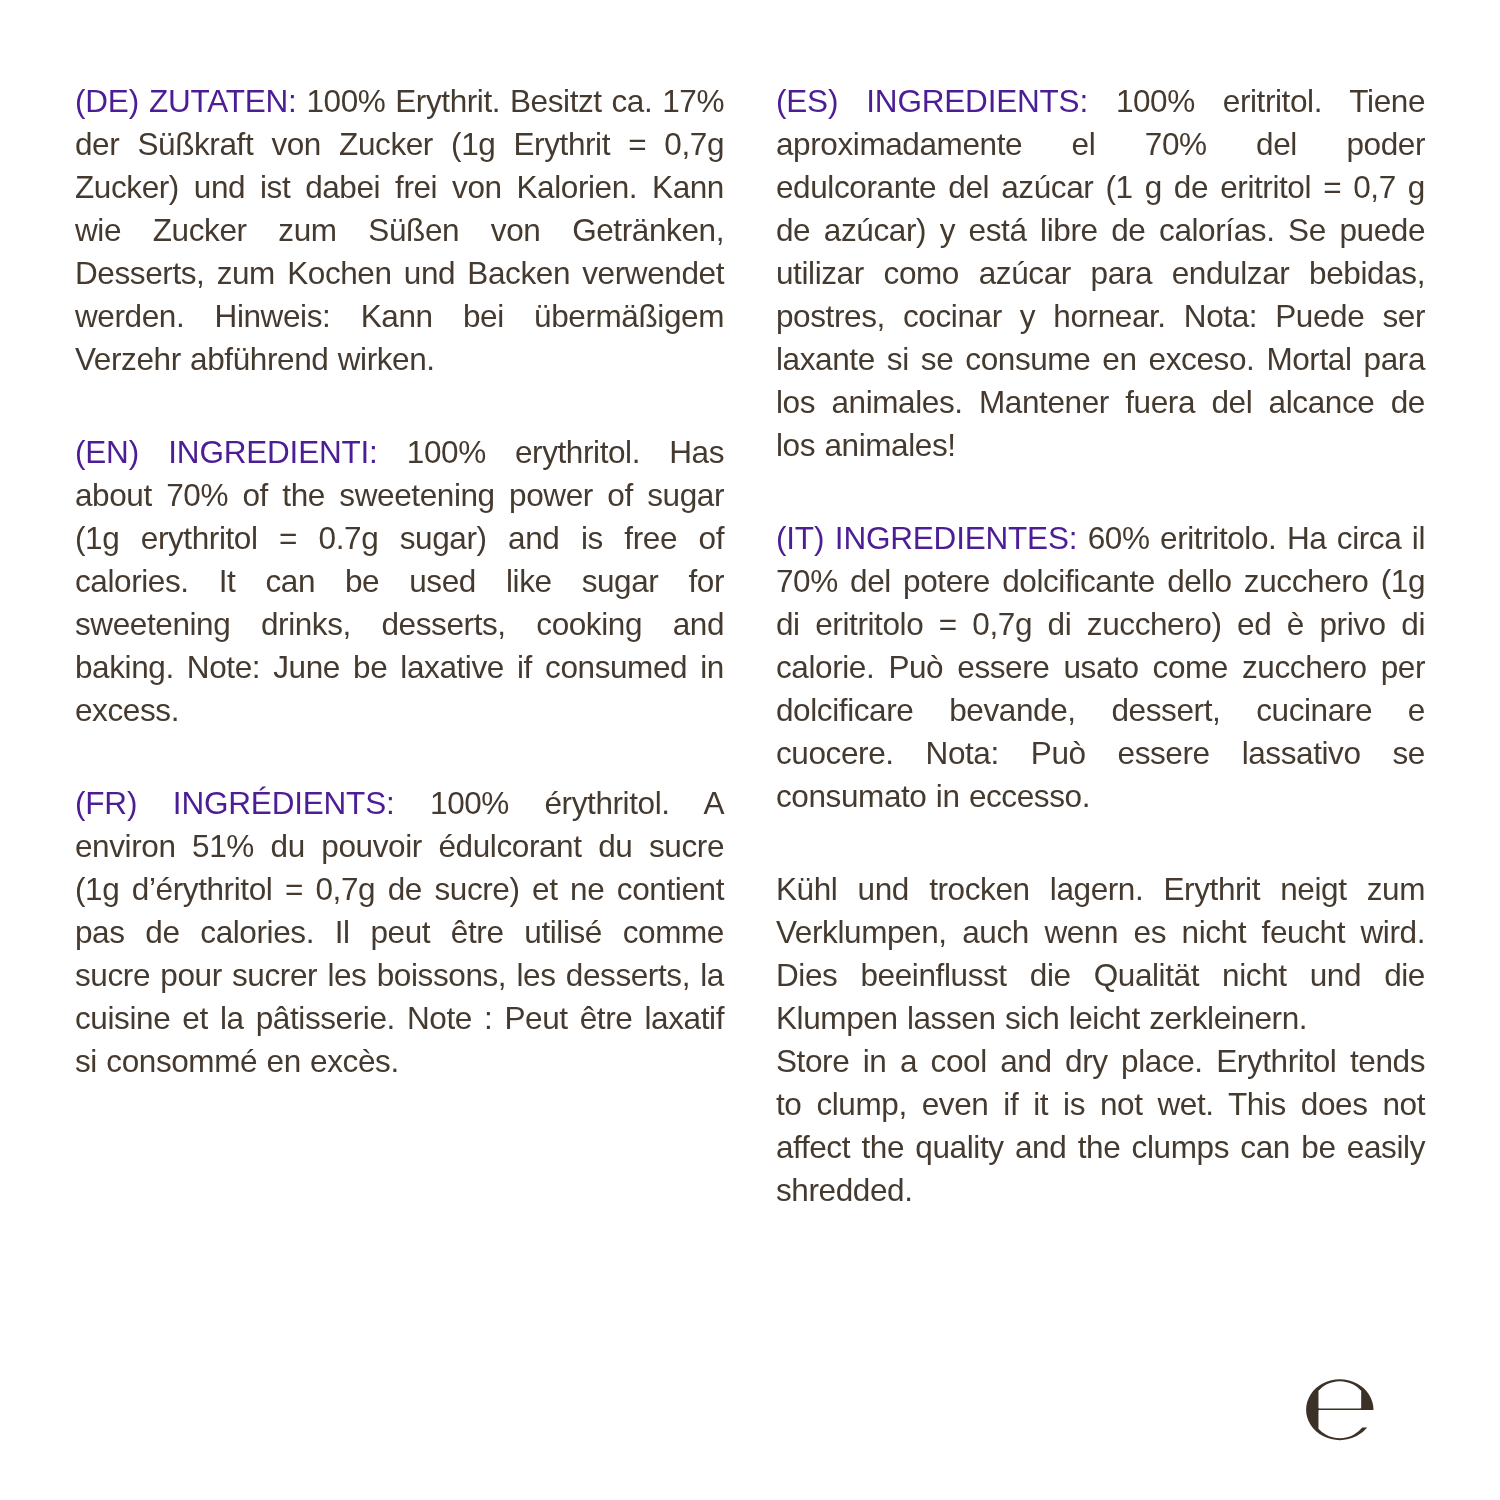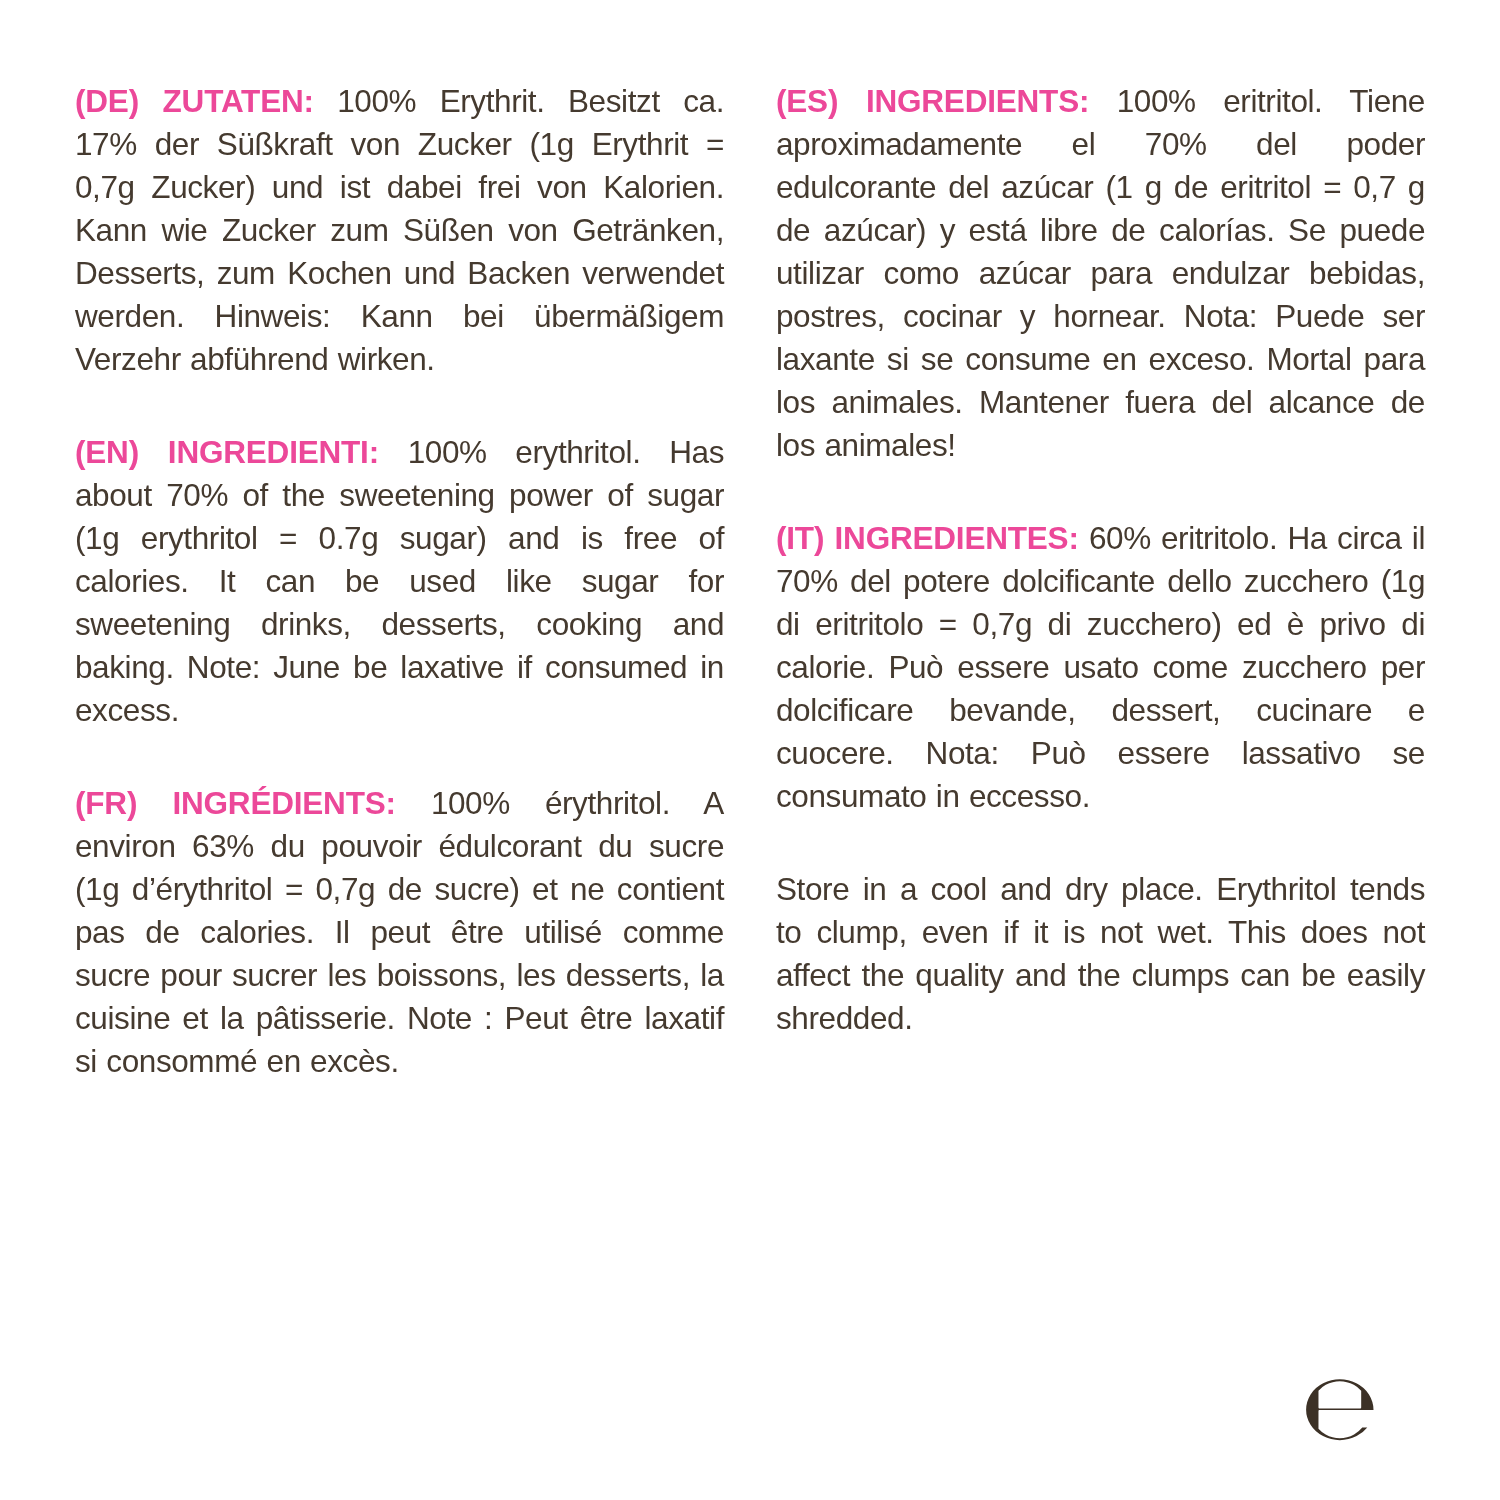--- a/index.html
+++ b/index.html
@@ -34,22 +34,22 @@
   .para {
     margin: 0 0 50px 0;
     font-size: 31.5px;
     line-height: 43px;
     letter-spacing: -0.4px;
     word-spacing: 1px;
     text-align: justify;
     color: #453a2f;
   }
   .para .lead {
-    font-weight: 700;
-    color: #ec4899;
+    font-weight: 400;
+    color: #4c1d95;
     letter-spacing: -0.2px;
   }
   .para.no-gap {
     margin-bottom: 0;
   }
   .weight {
     position: absolute;
     right: 77px;
     bottom: 46px;
     display: flex;
@@ -81,32 +81,35 @@
       <p class="para" lang="de">
         <b class="lead">(DE) ZUTATEN:</b>
         <span>100% Erythrit. Besitzt ca. 17% der Süßkraft von Zucker (1g Erythrit = 0,7g Zucker) und ist dabei frei von Kalorien. Kann wie Zucker zum Süßen von Getränken, Desserts, zum Kochen und Backen verwendet werden. Hinweis: Kann bei übermäßigem Verzehr abführend wirken.</span>
       </p>
       <p class="para" lang="en">
         <b class="lead">(EN) INGREDIENTI:</b>
         <span>100% erythritol. Has about 70% of the sweetening power of sugar (1g erythritol = 0.7g sugar) and is free of calories. It can be used like sugar for sweetening drinks, desserts, cooking and baking. Note: June be laxative if consumed in excess.</span>
       </p>
       <p class="para" lang="fr">
         <b class="lead">(FR) INGRÉDIENTS:</b>
-        <span>100% érythritol. A environ 63% du pouvoir édulcorant du sucre (1g d’érythritol = 0,7g de sucre) et ne contient pas de calories. Il peut être utilisé comme sucre pour sucrer les boissons, les desserts, la cuisine et la pâtisserie. Note : Peut être laxatif si consommé en excès.</span>
+        <span>100% érythritol. A environ 51% du pouvoir édulcorant du sucre (1g d’érythritol = 0,7g de sucre) et ne contient pas de calories. Il peut être utilisé comme sucre pour sucrer les boissons, les desserts, la cuisine et la pâtisserie. Note : Peut être laxatif si consommé en excès.</span>
       </p>
     </div>
 
     <div class="col">
       <p class="para" lang="es">
         <b class="lead">(ES) INGREDIENTS:</b>
         <span>100% eritritol. Tiene aproximadamente el 70% del poder edulcorante del azúcar (1 g de eritritol = 0,7 g de azúcar) y está libre de calorías. Se puede utilizar como azúcar para endulzar bebidas, postres, cocinar y hornear. Nota: Puede ser laxante si se consume en exceso. Mortal para los animales. Mantener fuera del alcance de los animales!</span>
       </p>
       <p class="para" lang="it">
         <b class="lead">(IT) INGREDIENTES:</b>
         <span>60% eritritolo. Ha circa il 70% del potere dolcificante dello zucchero (1g di eritritolo = 0,7g di zucchero) ed è privo di calorie. Può essere usato come zucchero per dolcificare bevande, dessert, cucinare e cuocere. Nota: Può essere lassativo se consumato in eccesso.</span>
+      </p>
+      <p class="para no-gap" lang="de">
+        <span>Kühl und trocken lagern. Erythrit neigt zum Verklumpen, auch wenn es nicht feucht wird. Dies beeinflusst die Qualität nicht und die Klumpen lassen sich leicht zerkleinern.</span>
       </p>
       <p class="para no-gap" lang="en">
         <span>Store in a cool and dry place. Erythritol tends to clump, even if it is not wet. This does not affect the quality and the clumps can be easily shredded.</span>
       </p>
     </div>
 
   </div>
 
   <div class="weight">
     <span class="e-mark">℮</span>

